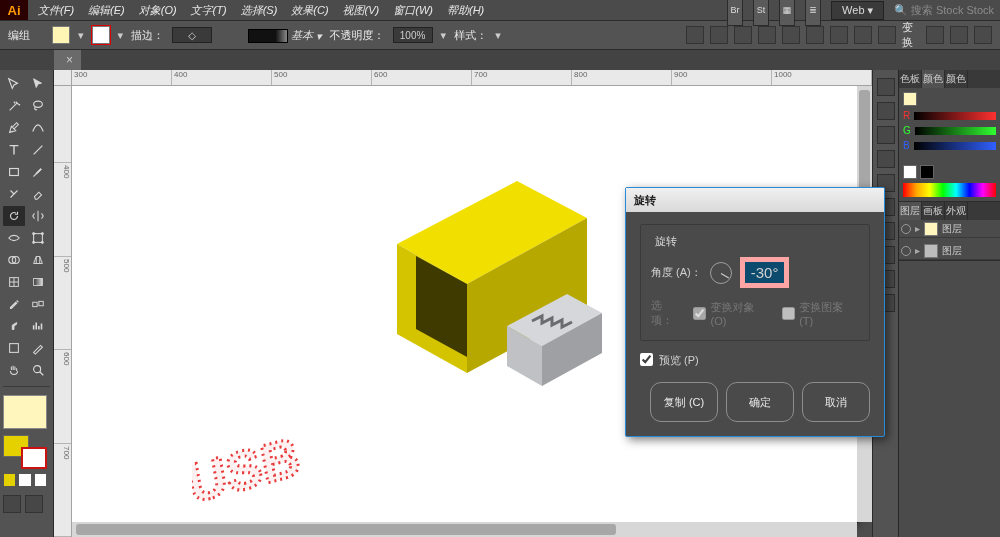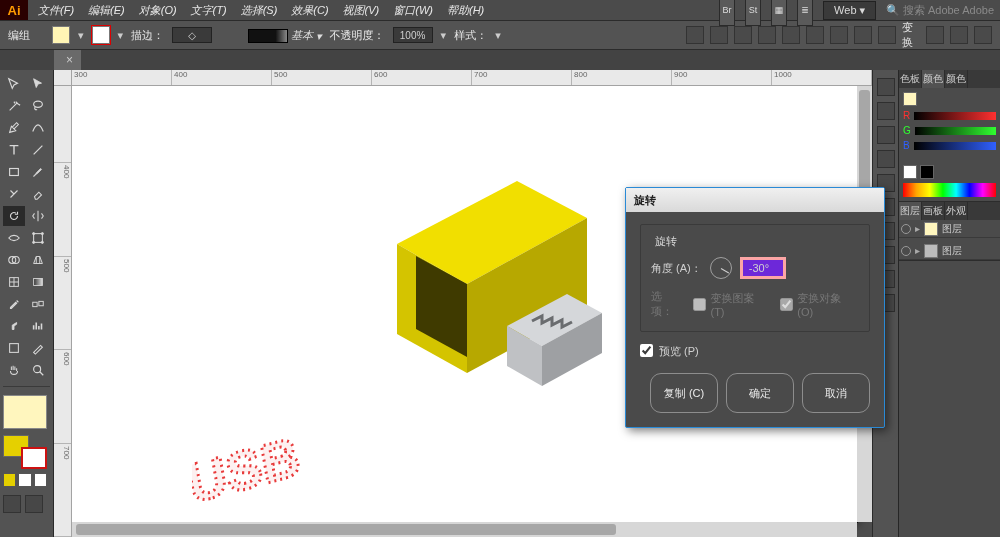--- a/index.html
+++ b/index.html
@@ -93,21 +93,21 @@
 
 
 #rotdialog{position:absolute;left:625px;top:117px;width:260px;background:#4a4a4a;border:1px solid #2a8ad6;border-radius:2px;box-shadow:3px 3px 10px rgba(0,0,0,.5);padding:0;}
 #rotdialog .titlebar{height:24px;background:linear-gradient(#f0f0f0,#d9d9d9);display:flex;align-items:center;padding:0 8px;font-size:11px;color:#222;font-weight:bold;}
 #rotdialog .body{padding:12px 14px 14px;font-size:11px;color:#d0d0d0;}
 #rotdialog .group{border:1px solid #3a3a3a;border-radius:2px;padding:10px 10px 12px;margin-bottom:12px;}
 #rotdialog .gtitle{font-size:11px;color:#d8d8d8;margin-top:-18px;margin-bottom:8px;display:inline-block;padding:0 4px;background:#4a4a4a;}
 #rotdialog .anglerow{display:flex;align-items:center;gap:8px;margin-bottom:10px;}
 #rotdialog .dial{width:22px;height:22px;border:1px solid #9f9f9f;border-radius:50%;position:relative;}
 #rotdialog .dial::after{content:'';position:absolute;left:50%;top:50%;width:9px;height:1px;background:#cfcfcf;transform-origin:left center;transform:rotate(30deg);}
-#rotdialog .valbox{border:3px solid #fca5a5;background:#6d28d9;padding:2px 6px;font-size:11px;min-width:46px;text-align:left;}
+#rotdialog .valbox{border:5px solid #fca5a5;background:#0c4a6e;padding:2px 6px;font-size:15px;min-width:46px;text-align:left;}
 #rotdialog .optrow{font-size:11px;color:#777;display:flex;gap:10px;}
 #rotdialog .optrow .chk{display:flex;gap:4px;align-items:center;}
 #rotdialog .optrow .chk input{accent-color:#55a;}
 #rotdialog .prev{display:flex;gap:6px;align-items:flex-start;margin-bottom:14px;}
 #rotdialog .prev input{accent-color:#fff;}
 #rotdialog .btnrow{display:flex;gap:8px;justify-content:flex-end;}
 #rotdialog .btn{flex:0 0 68px;height:40px;border:1px solid #8d8d8d;border-radius:11px;background:#4a4a4a;display:flex;align-items:center;justify-content:center;font-size:11px;color:#eaeaea;cursor:pointer;}
 
 </style>
 </head>
@@ -125,21 +125,21 @@
     <span>视图(V)</span>
     <span>窗口(W)</span>
     <span>帮助(H)</span>
   </div>
   <div class="right">
     <span class="icn">Br</span>
     <span class="icn">St</span>
     <span class="icn">▦</span>
     <span class="icn">≣</span>
     <span class="ws">Web ▾</span>
-    <span class="srch">🔍 <span>搜索 Adobe Adobe</span></span>
+    <span class="srch">🔍 <span>搜索 Stock Stock</span></span>
   </div>
 </div>
 
 <div id="ctrlbar">
   <span class="lbl">编组</span>
   <span style="width:6px"></span>
   <span class="sw"></span>
   <span style="color:#ccc">▾</span>
   <span class="sw2"></span>
   <span style="color:#ccc">▾</span>
@@ -481,26 +481,26 @@
       <div class="group">
         <div class="gtitle">旋转</div>
         <div class="anglerow">
           <span>角度 (A)：</span>
           <span class="dial"></span>
           <span class="valbox">-30°</span>
         </div>
         <div class="optrow">
           <span>选项：</span>
           <span class="chk">
+              <input type="checkbox" checked="" disabled="" style="">
+              <span>变换对象 (O)</span>
+            </span>
+          <span class="chk">
               <input type="checkbox" disabled="" style="">
               <span>变换图案 (T)</span>
-            </span>
-          <span class="chk">
-              <input type="checkbox" checked="" disabled="" style="">
-              <span>变换对象 (O)</span>
             </span>
         </div>
       </div>
       <div class="prev">
         <input type="checkbox" checked="" style="">
         <span>预览 (P)</span>
       </div>
       <div class="btnrow">
         <div class="btn">复制 (C)</div>
         <div class="btn">确定</div>

